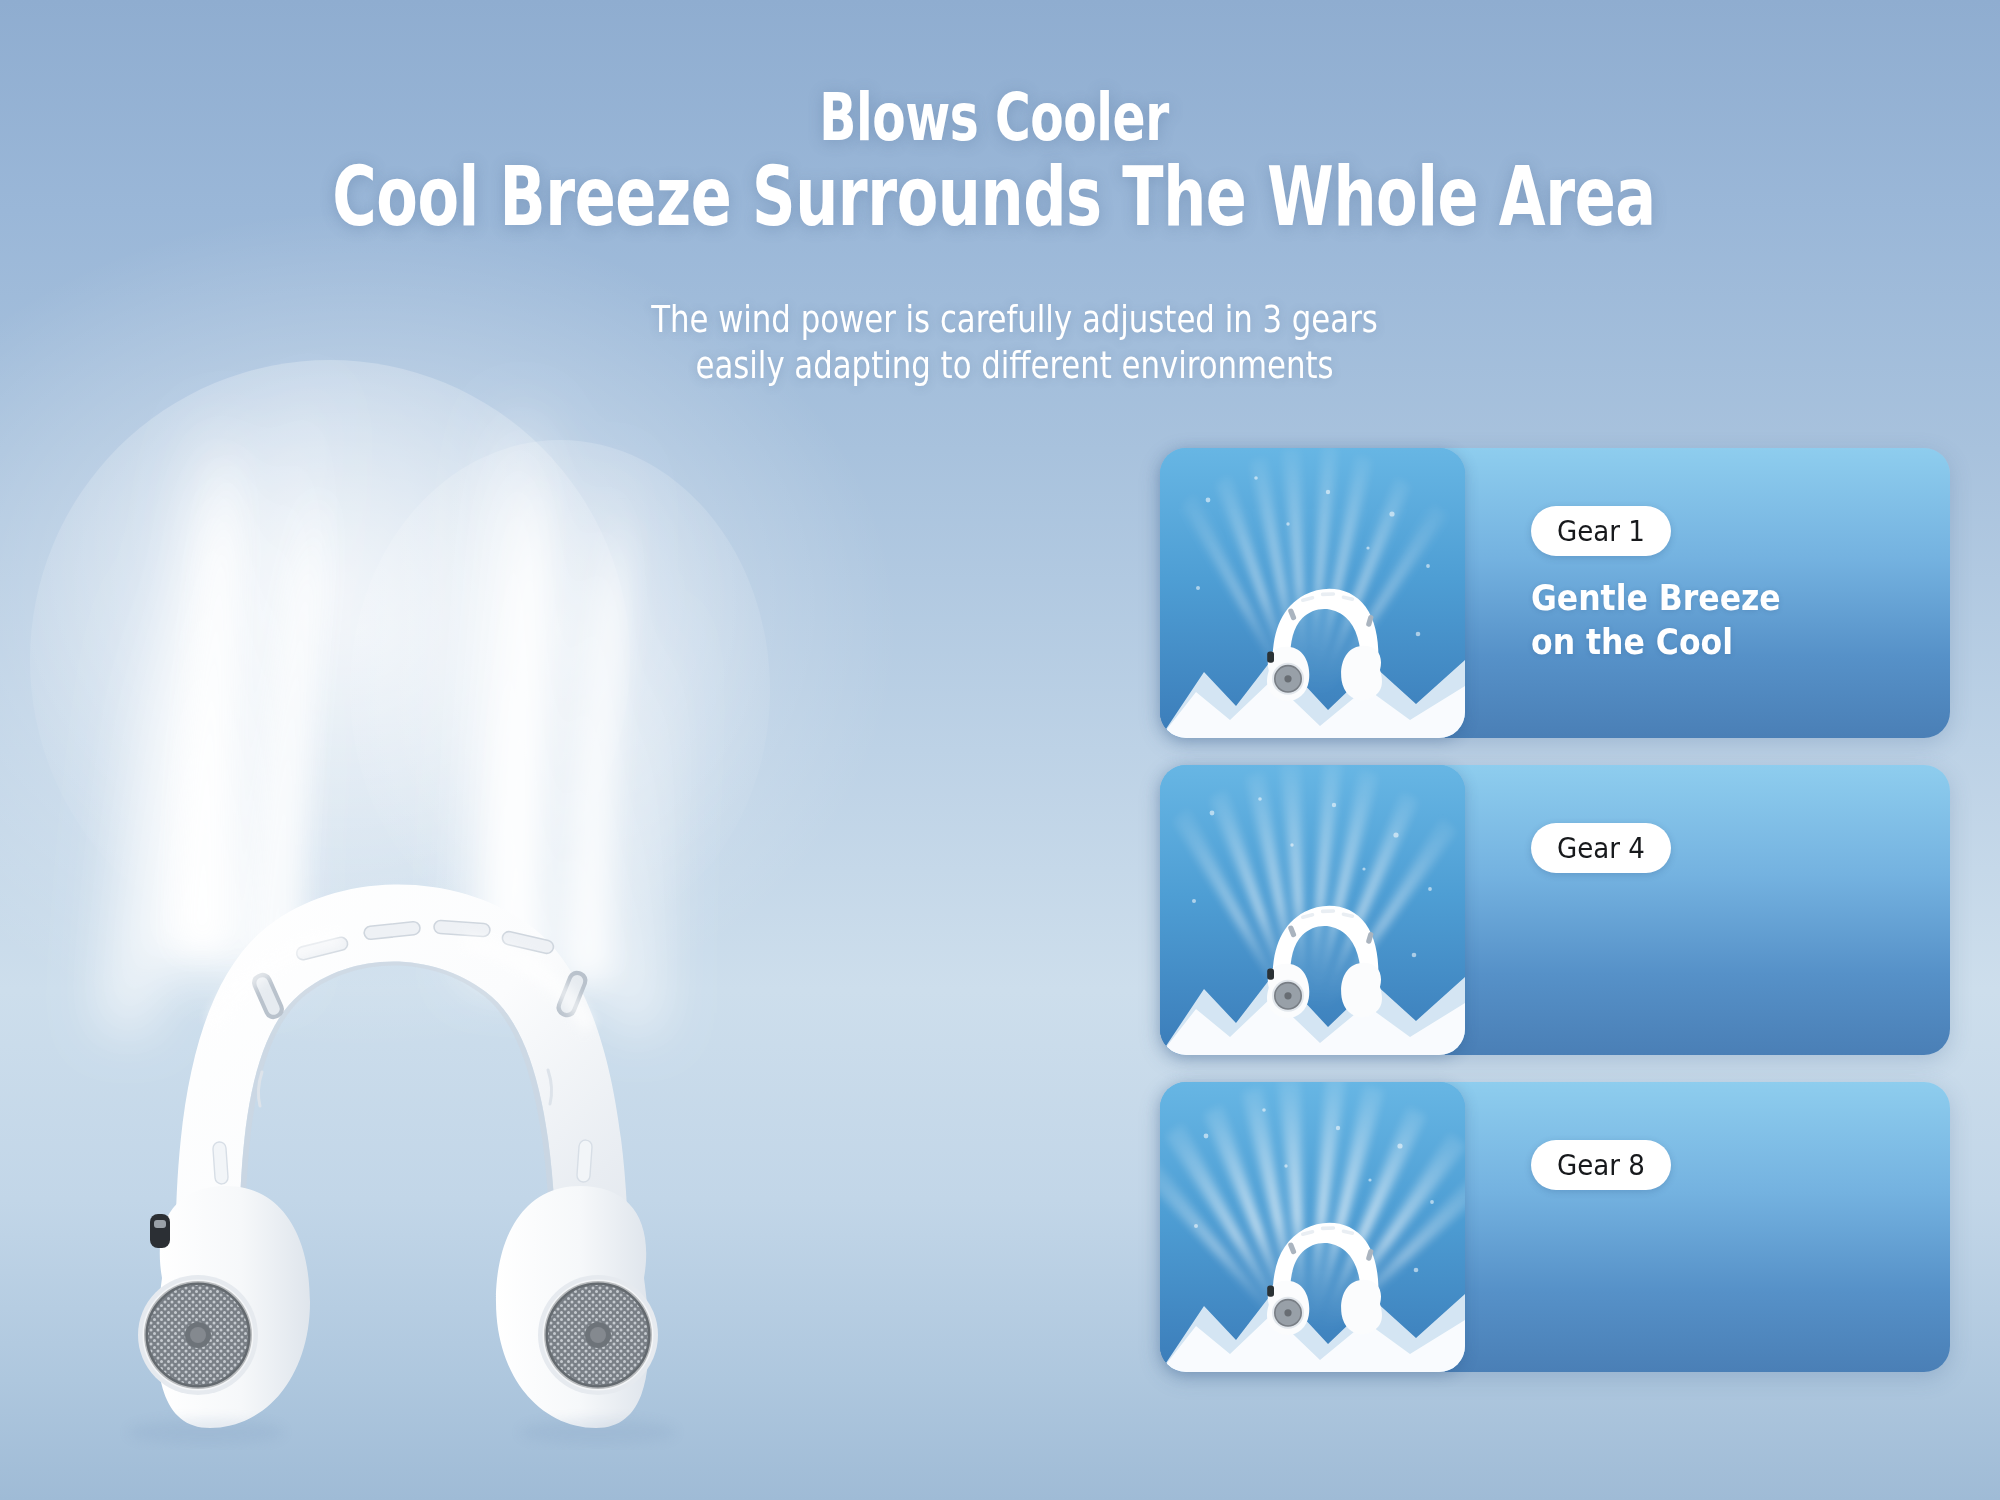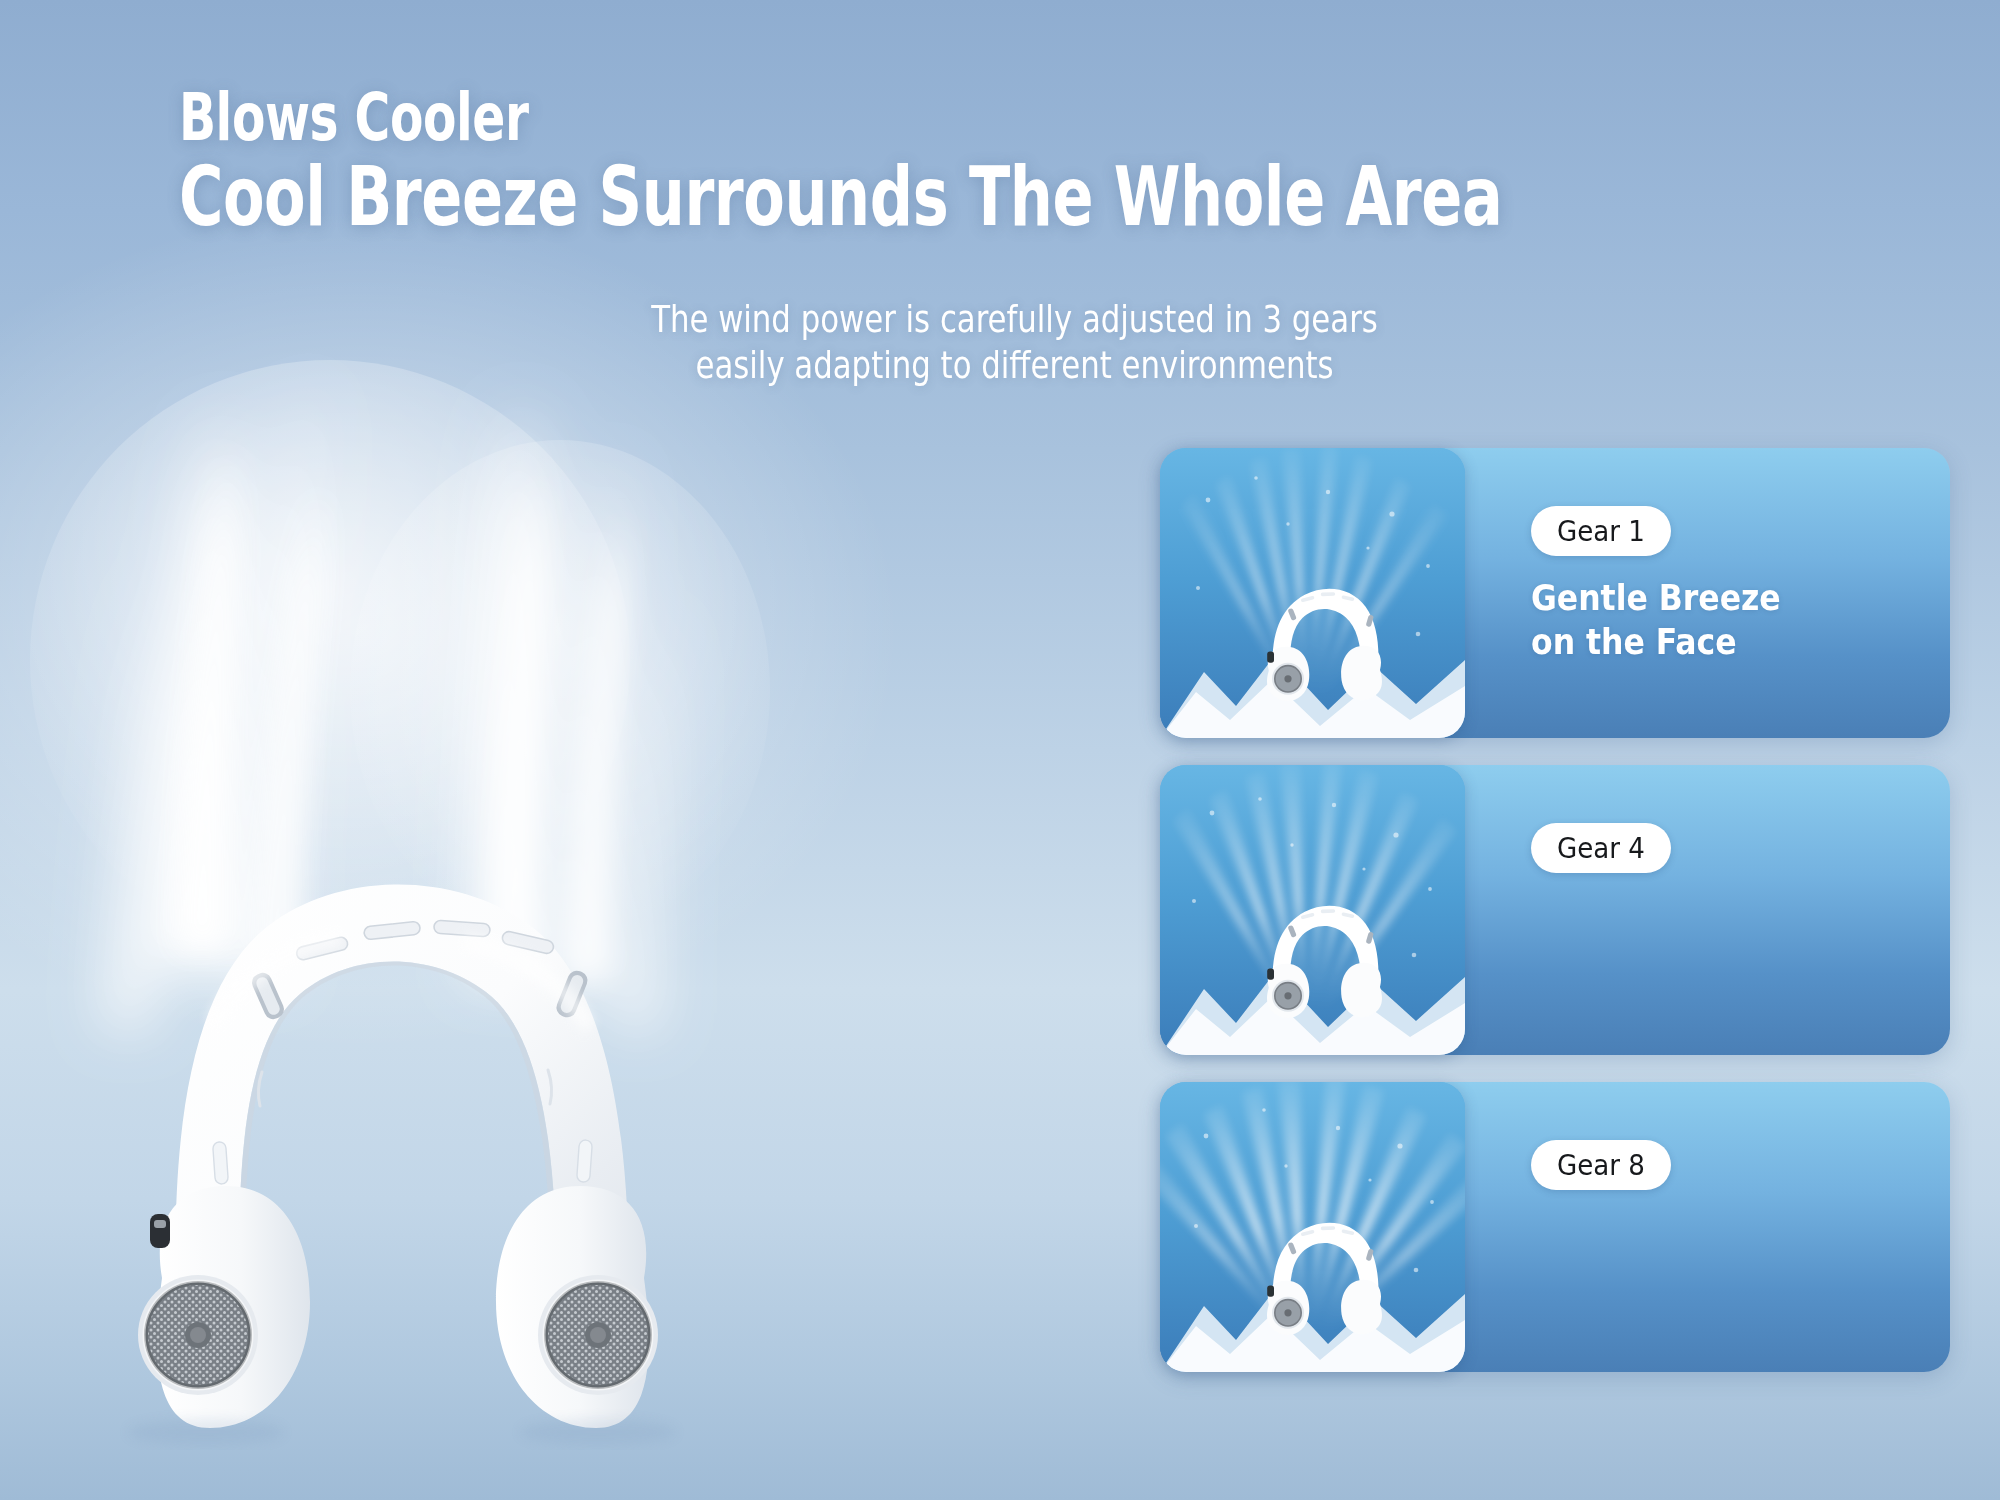--- a/index.html
+++ b/index.html
@@ -9,21 +9,21 @@
     background:#9fb6d4;
   }
   .stage{
     position:relative;width:2000px;height:1500px;overflow:hidden;
     background:
       radial-gradient(ellipse 900px 700px at 18% 42%, rgba(255,255,255,.55) 0%, rgba(255,255,255,0) 60%),
       linear-gradient(180deg,#8fadd0 0%, #9ab7d8 14%, #a8c2dd 30%, #bdd2e6 50%, #cddeec 66%, #c2d6e8 80%, #aec7de 92%, #9fbbd6 100%);
   }
   
   .headline{
-    position:absolute;left:0;right:12px;top:86px;text-align:left;
+    position:absolute;left:0;right:12px;top:86px;text-align:center;
     color:#fff;font-family:"DejaVu Sans Condensed","Liberation Sans",sans-serif;
     font-weight:bold;line-height:.98;letter-spacing:-.5px;
     text-shadow:0 2px 16px rgba(70,100,140,.30);
     -webkit-font-smoothing:antialiased;
   }
   .hl-1{font-size:66px;display:block;transform:scaleX(.82);}
   .hl-2{font-size:82px;display:block;margin-top:6px;transform:scaleX(.82);}
   .subhead{
     position:absolute;left:0;right:0;top:296px;text-align:center;
     color:#ffffff;font-family:"DejaVu Sans Condensed","Liberation Sans",sans-serif;
@@ -310,21 +310,21 @@
                 <circle r="9" fill="#676d73"></circle>
             </g>
             <rect x="36" y="204" width="17" height="28" rx="7" fill="#2b3035"></rect>
           </g>
         </svg>
       </div>
       <div class="card-body">
         <div class="pill">Gear 1</div>
         <div class="desc">
           <span>Gentle Breeze</span>
-          <span>on the Face</span>
+          <span>on the Cool</span>
         </div>
       </div>
     </div>
 
     <div class="card">
       <div class="thumb">
         <svg viewBox="0 0 305 290" xmlns="http://www.w3.org/2000/svg">
           <defs>
             <linearGradient id="tbg2" x1="0" y1="0" x2="0" y2="1">
               <stop offset="0%" stop-color="#67b6e4"></stop>

